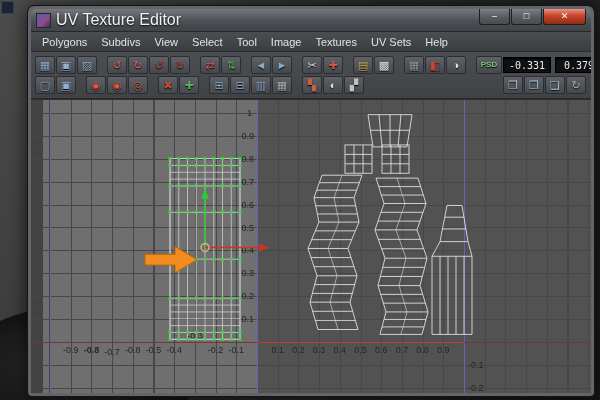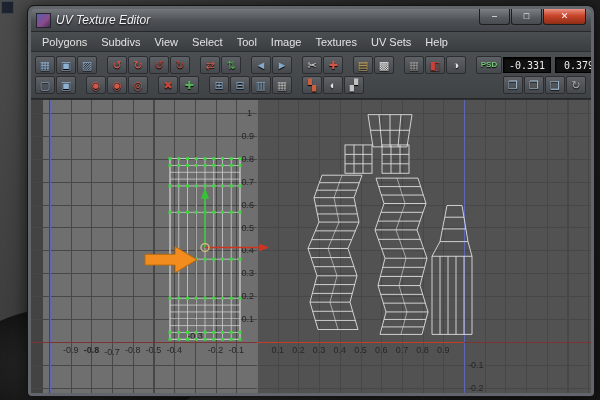--- a/index.html
+++ b/index.html
@@ -12,21 +12,21 @@
 
   
   .window{position:absolute;left:28px;top:6px;width:566px;height:390px;
       border:3px solid #62666c;outline:1px solid #141414;border-radius:6px 6px 3px 3px;
       box-shadow:0 2px 18px rgba(0,0,0,.75);background:#3c3f42;
       display:flex;flex-direction:column;overflow:hidden;box-sizing:border-box;}
   .titlebar{display:flex;align-items:center;height:22px;flex:0 0 22px;
       background:linear-gradient(#74787d,#4c5055 55%,#404449);border-bottom:1px solid #26282a;padding:0 5px;}
   .win-ico{width:13px;height:13px;margin-right:5px;border:1px solid #23242c;
       background:linear-gradient(135deg,#5a5fae,#8a4a8a 60%,#3c2f4e);}
-  .win-title{color:#f2f2f2;font-size:12px;text-shadow:0 1px 2px #000;font-style:italic;}
+  .win-title{color:#f2f2f2;font-size:16px;text-shadow:0 1px 2px #000;}
   .winbtns{margin-left:auto;display:flex;align-self:flex-start;}
   .wbtn{width:29px;height:15px;border:1px solid #1c1e20;border-top:none;border-radius:0 0 3px 3px;
       color:#fff;font-size:9px;line-height:14px;text-align:center;margin-left:1px;
       background:linear-gradient(#7c8085,#55595e 60%,#484c51);cursor:default;}
   .wbtn.close{width:41px;background:linear-gradient(#eb9180,#c8442a 45%,#8e2d15);}
 
   .menubar{display:flex;align-items:center;height:19px;flex:0 0 19px;
       background:linear-gradient(#4b4e51,#3b3e41);border-bottom:1px solid #2a2c2e;padding:0 4px;}
   .menu-item{color:#e2e2e2;font-size:11px;padding:2px 7px;white-space:nowrap;}
 

